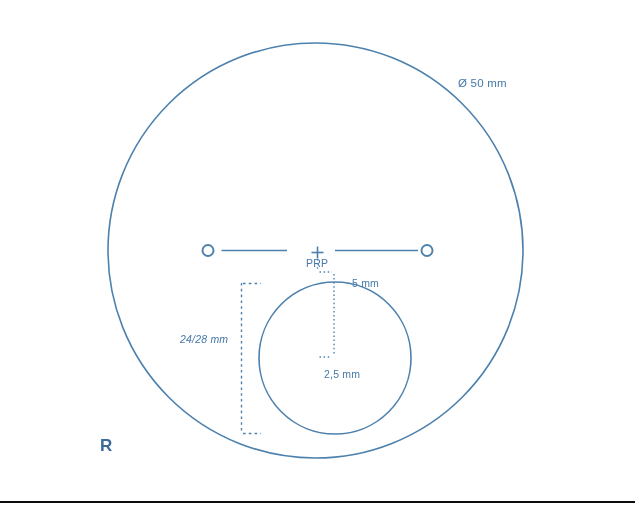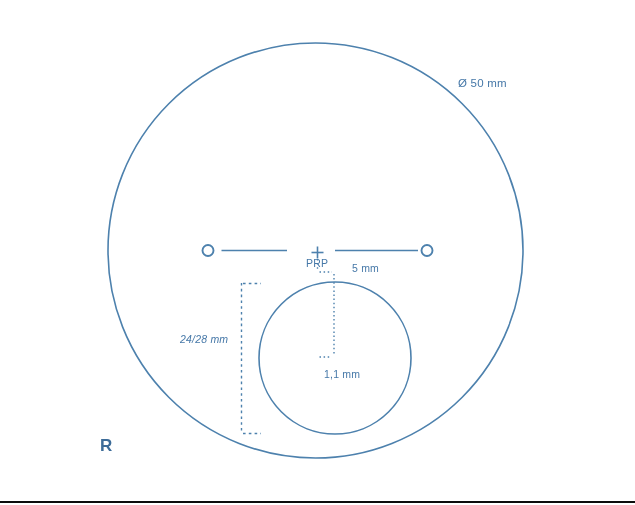--- a/index.html
+++ b/index.html
@@ -51,21 +51,21 @@
     top: 77px;
     font-size: 11.5px;
   }
   .prp-label {
     left: 290px;
     top: 257px;
     margin-left: 16px;
   }
   .seg-drop {
     left: 352px;
-    top: 262px;
+    top: 277px;
     text-align: center;
   }
   .seg-diameter {
     left: 180px;
     top: 333px;
     font-style: italic;
   }
   .seg-inset {
     left: 324px;
     top: 368px;
@@ -120,18 +120,18 @@
 
 
   <div class="lbl lens-diameter">Ø 50 mm</div>
 
   <div class="lbl prp-label">PRP</div>
 
   <div class="lbl seg-drop">5 mm</div>
 
   <div class="lbl seg-diameter">24/28 mm</div>
 
-  <div class="lbl seg-inset">1,1 mm</div>
+  <div class="lbl seg-inset">2,5 mm</div>
 
   <div class="eye-marker">R</div>
 
   <div class="bottom-rule"></div>
 </div>
 
 </body></html>

